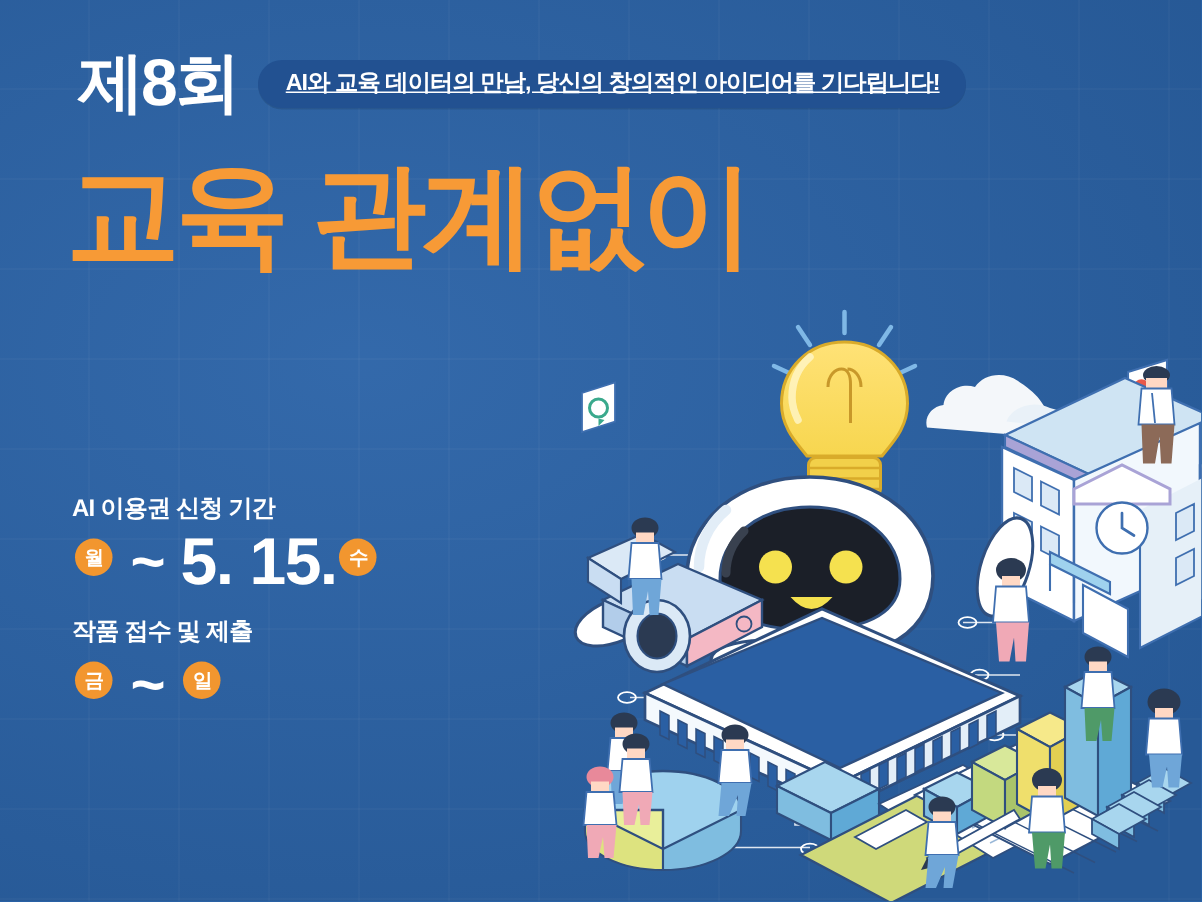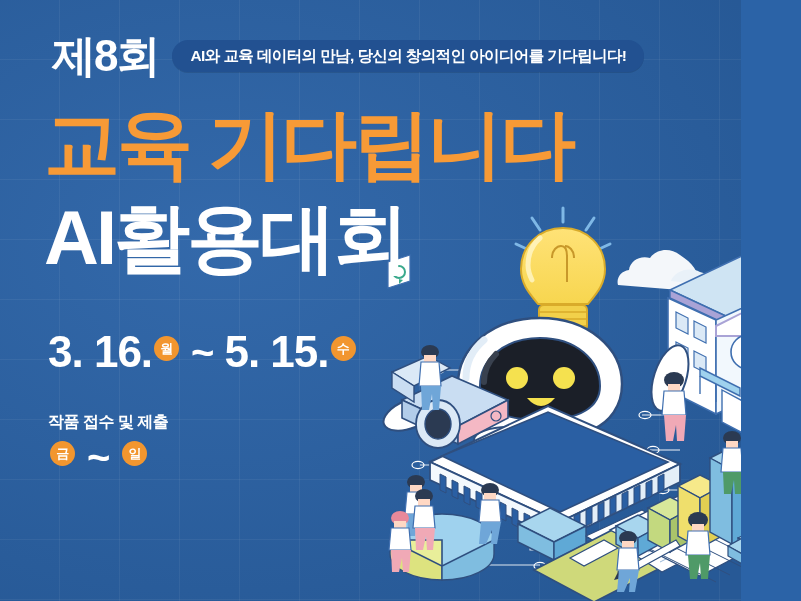--- a/index.html
+++ b/index.html
@@ -2,21 +2,21 @@
 <html><head>
 <meta charset="utf-8">
 <style>
   html,body{margin:0;padding:0;}
   body{
     width:801px;height:601px;overflow:hidden;
     font-family:"Liberation Sans","DejaVu Sans",sans-serif;
     background:#2b63a7;
   }
   #poster{
-    position:relative;width:741px;height:601px;overflow:hidden;
+    position:relative;width:801px;height:601px;overflow:hidden;
     background:#2b63a7;
   }
   
   .grid{
     position:absolute;inset:0;
     background-image:
       linear-gradient(to right, rgba(255,255,255,.055) 1px, transparent 1px),
       linear-gradient(to bottom, rgba(255,255,255,.055) 1px, transparent 1px);
     background-size:60px 60px;
     background-position:-1px -1px;
@@ -33,20 +33,21 @@
     line-height:1;white-space:nowrap;
   }
   .subpill{
     margin-left:14px;
     background:#225191;
     border-radius:20px;
     padding:8px 18px 9px 18px;
     color:#ffffff;font-size:15.5px;font-weight:bold;letter-spacing:-.6px;
     white-space:nowrap;line-height:1;
     box-shadow:0 1px 0 rgba(0,0,0,.12);
+    text-decoration:underline;
   }
 
   
   .t1{
     position:absolute;left:44px;top:106px;
     font-size:76px;font-weight:bold;color:#f79a36;
     letter-spacing:-3px;line-height:1;white-space:nowrap;
   }
   .t2{
     position:absolute;left:44px;top:200px;
@@ -407,26 +408,25 @@
         <path d="M284 215 l22 0 l-2 26 l-7 0 l-1 -16 l-3 16 l-7 0 z" fill="#f0a9b6"></path>
       </g>
     </svg>
   </div>
 
   <div class="hdr">
     <div class="eighth">제8회</div>
     <div class="subpill">AI와 교육 데이터의 만남, 당신의 창의적인 아이디어를 기다립니다!</div>
   </div>
 
-  <div class="t1">교육 기다립니다</div>
-  <div class="t2">AI활용대회</div>
+  <div class="t1">교육 관계없이</div>
 
   <div class="dblock b1">
+    <div class="dlabel">AI 이용권 신청 기간</div>
     <div class="drow">
-      <span class="dnum">3. 16.</span>
       <span class="daybadge">월</span>
       <span class="tilde">~</span>
       <span class="dnum">5. 15.</span>
       <span class="daybadge">수</span>
     </div>
   </div>
 
   <div class="dblock b2">
     <div class="dlabel">작품 접수 및 제출</div>
     <div class="drow">

